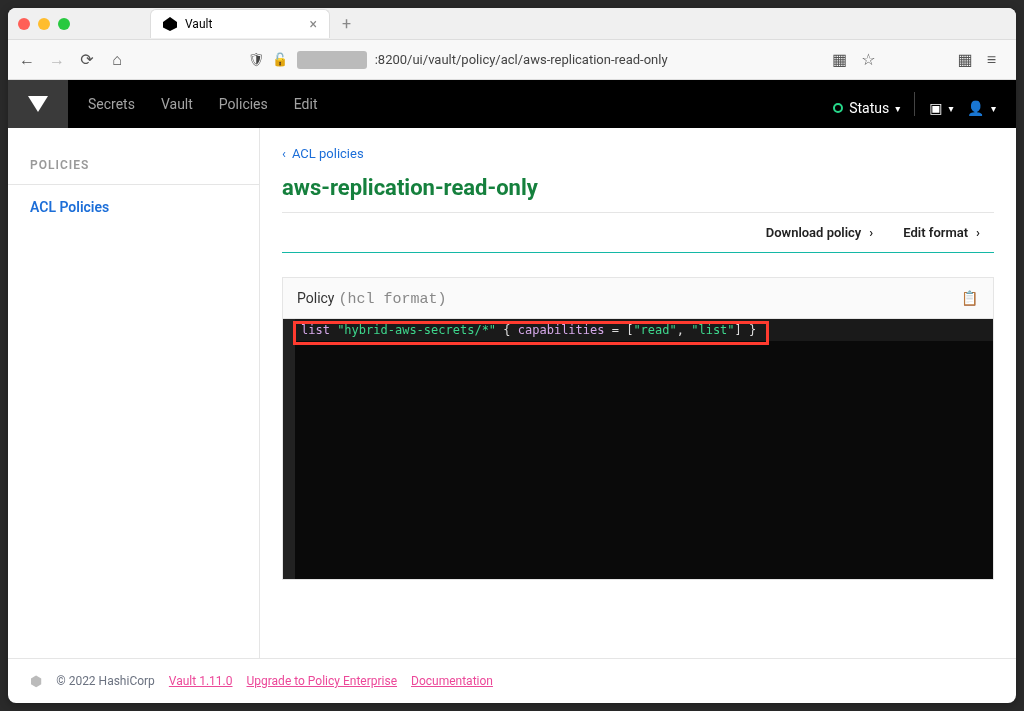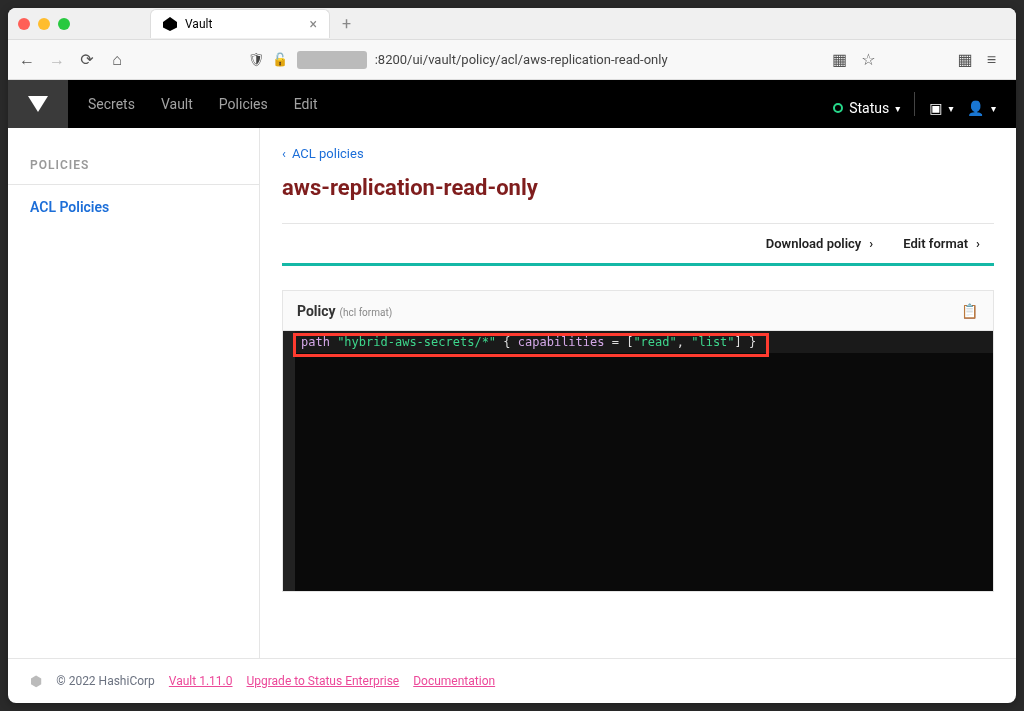--- a/index.html
+++ b/index.html
@@ -128,26 +128,26 @@
       font-size: 13px;
       display: flex;
       align-items: center;
       gap: 6px;
       margin-bottom: 14px;
       cursor: pointer;
     }
     .page-title {
       font-size: 22px;
       font-weight: 700;
-      color: #7f1d1d;
-      margin-bottom: 23px;
+      color: #15803d;
+      margin-bottom: 12px;
     }
     .action-bar {
       border-top: 1px solid #e5e5e5;
-      border-bottom: 3px solid #14b8a6;
+      border-bottom: 1px solid #14b8a6;
       padding: 12px 14px;
       display: flex;
       justify-content: flex-end;
       gap: 30px;
       font-size: 13px;
       font-weight: 600;
       color: #222;
     }
     .action-link { display: flex; align-items: center; gap: 8px; cursor: pointer; }
     .policy-box {
@@ -157,22 +157,22 @@
       flex-direction: column;
     }
     .policy-head {
       padding: 10px 14px;
       display: flex;
       align-items: center;
       justify-content: space-between;
       background: #fafafa;
       border-bottom: 1px solid #e5e5e5;
     }
-    .policy-head-title { font-size: 14px; font-weight: 700; color: #333; }
-    .policy-head-sub { font-size: 10px; color: #888; font-weight: 400; }
+    .policy-head-title { font-size: 14px; font-weight: 400; color: #333; }
+    .policy-head-sub { font-size: 15px; color: #888; font-weight: 400; font-family: Liberation Mono, monospace; }
     .copy-icon { color: #555; font-size: 14px; cursor: pointer; }
     .code-area {
       background: #0a0a0a;
       min-height: 260px;
       position: relative;
       display: flex;
     }
     .gutter { width: 12px; background: #222; }
     .code-content { padding: 0; flex: 1; }
     .code-line {
@@ -303,28 +303,28 @@
         <div class="policy-head">
           <div>
             <span class="policy-head-title">Policy</span>
             <span class="policy-head-sub">(hcl format)</span>
           </div>
           <span class="copy-icon">📋</span>
         </div>
         <div class="code-area">
           <div class="gutter"></div>
           <div class="code-content">
-            <span class="code-line"><span class="kw1">path</span> <span class="str">"hybrid-aws-secrets/*"</span><span class="op"> { </span><span class="kw1">capabilities</span><span class="op"> = [</span><span class="str">"read"</span><span class="op">, </span><span class="str">"list"</span><span class="op">] }</span></span>
+            <span class="code-line"><span class="kw1">list</span> <span class="str">"hybrid-aws-secrets/*"</span><span class="op"> { </span><span class="kw1">capabilities</span><span class="op"> = [</span><span class="str">"read"</span><span class="op">, </span><span class="str">"list"</span><span class="op">] }</span></span>
           </div>
           <div class="highlight-box"></div>
         </div>
       </div>
     </div>
   </div>
 
   <div class="footer">
     <span class="footer-icon">⬢</span>
     <span>© 2022 HashiCorp</span>
     <a>Vault 1.11.0</a>
-    <a>Upgrade to Status Enterprise</a>
+    <a>Upgrade to Policy Enterprise</a>
     <a>Documentation</a>
   </div>
 </div>
 
 </body></html>

